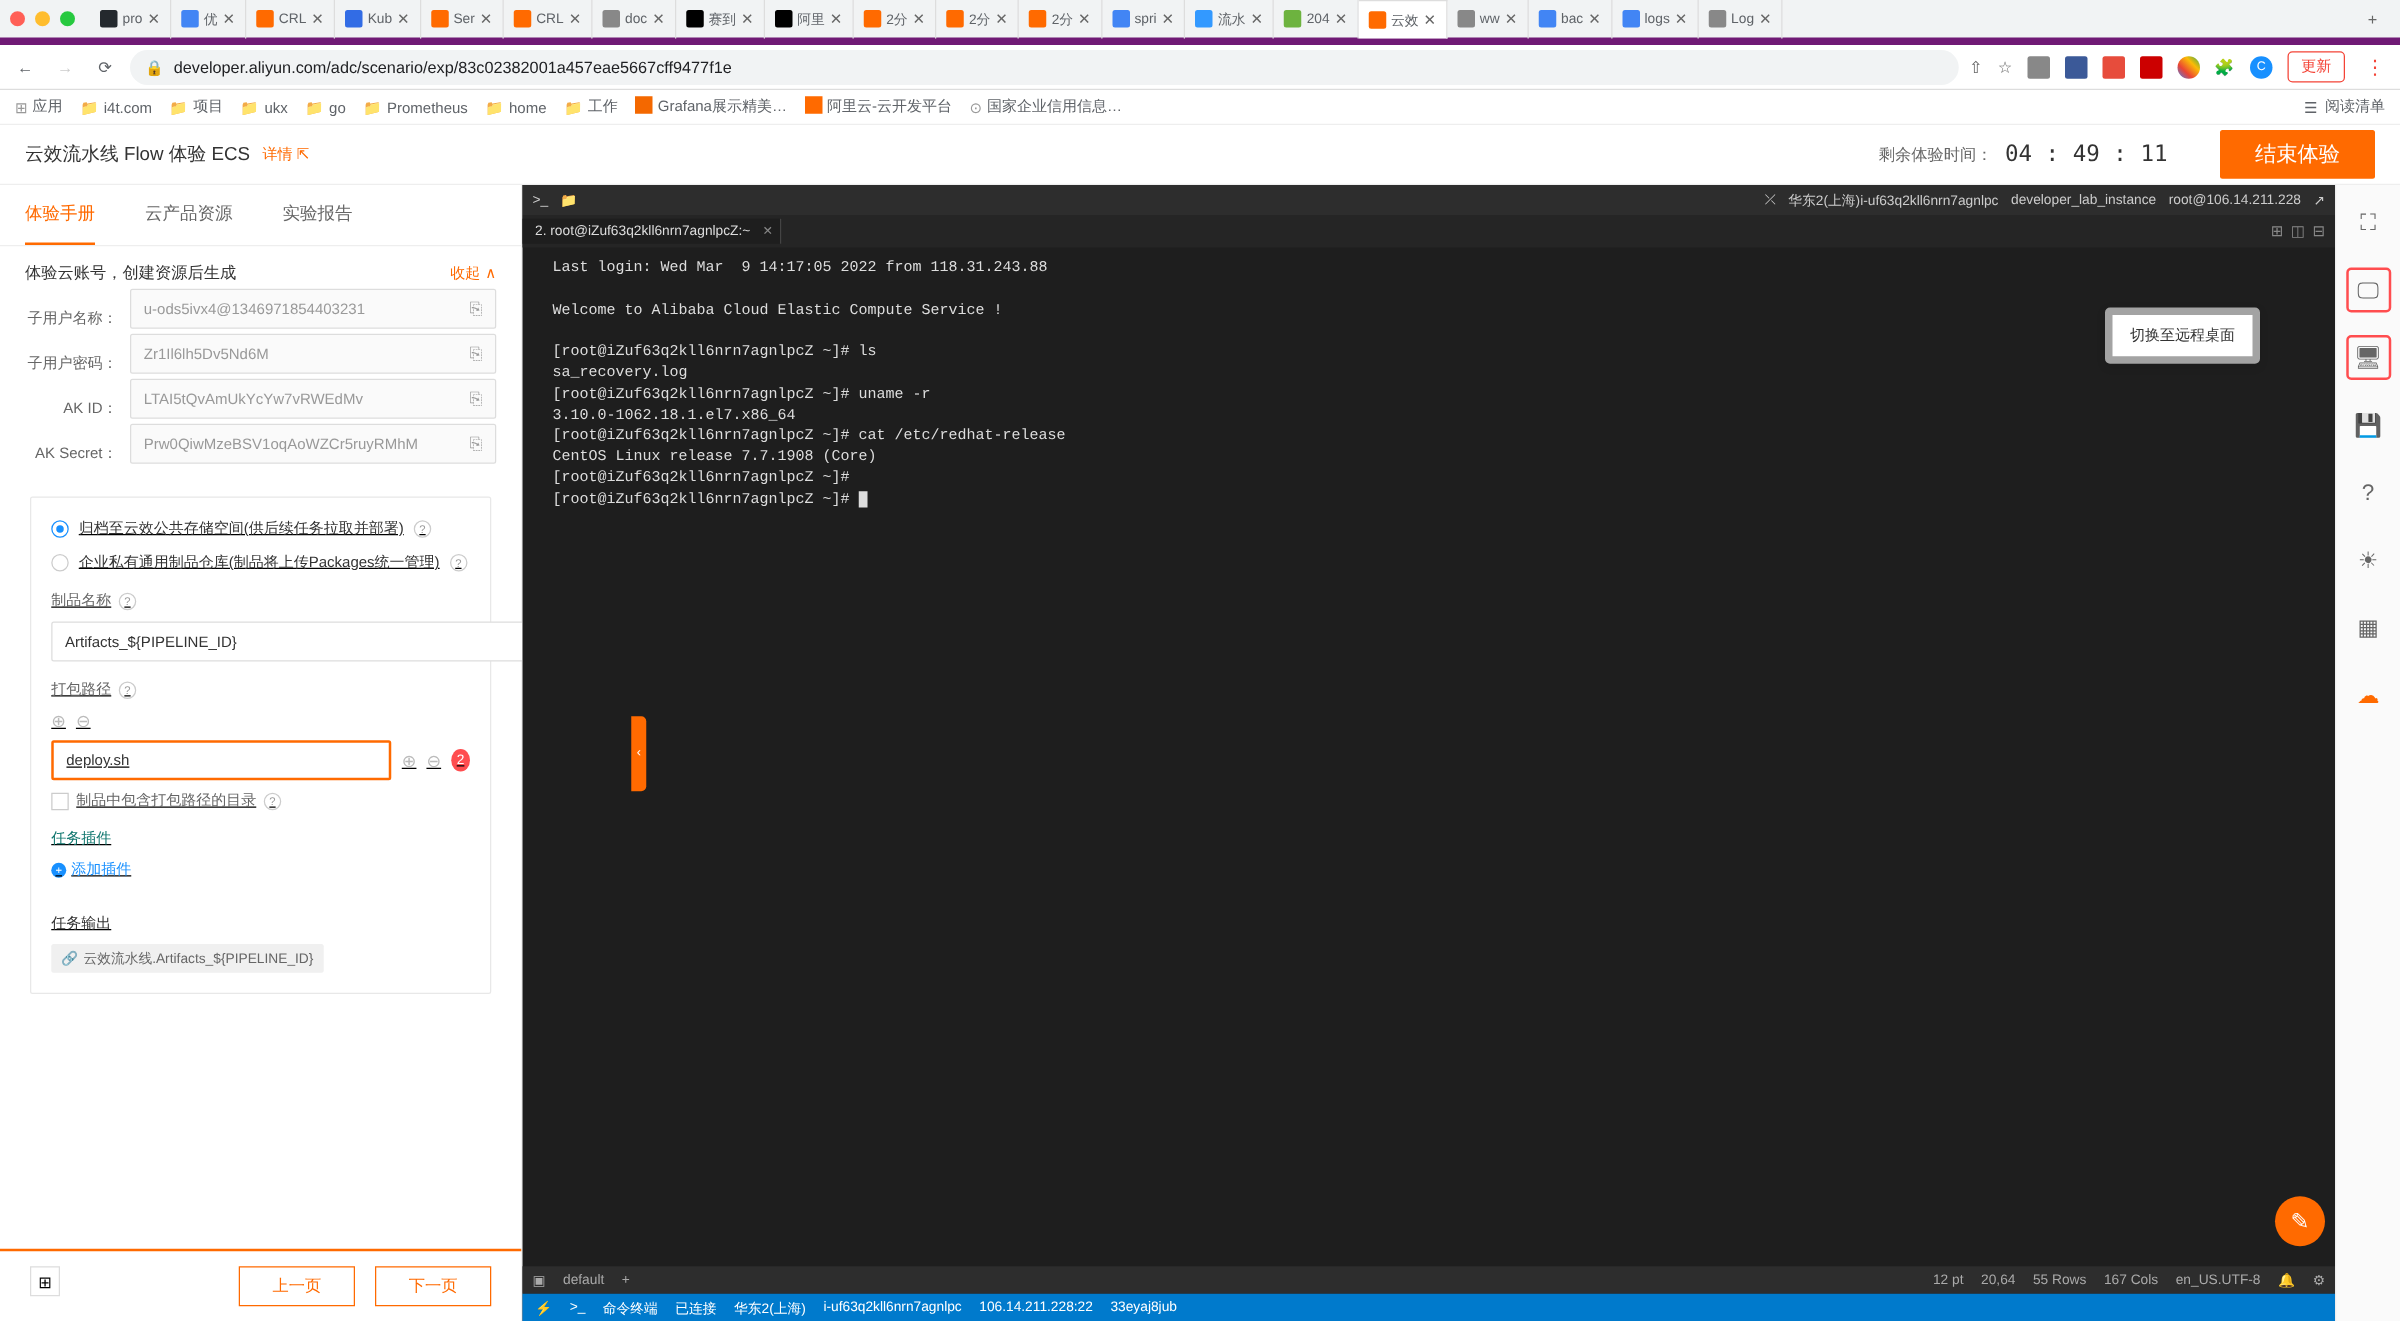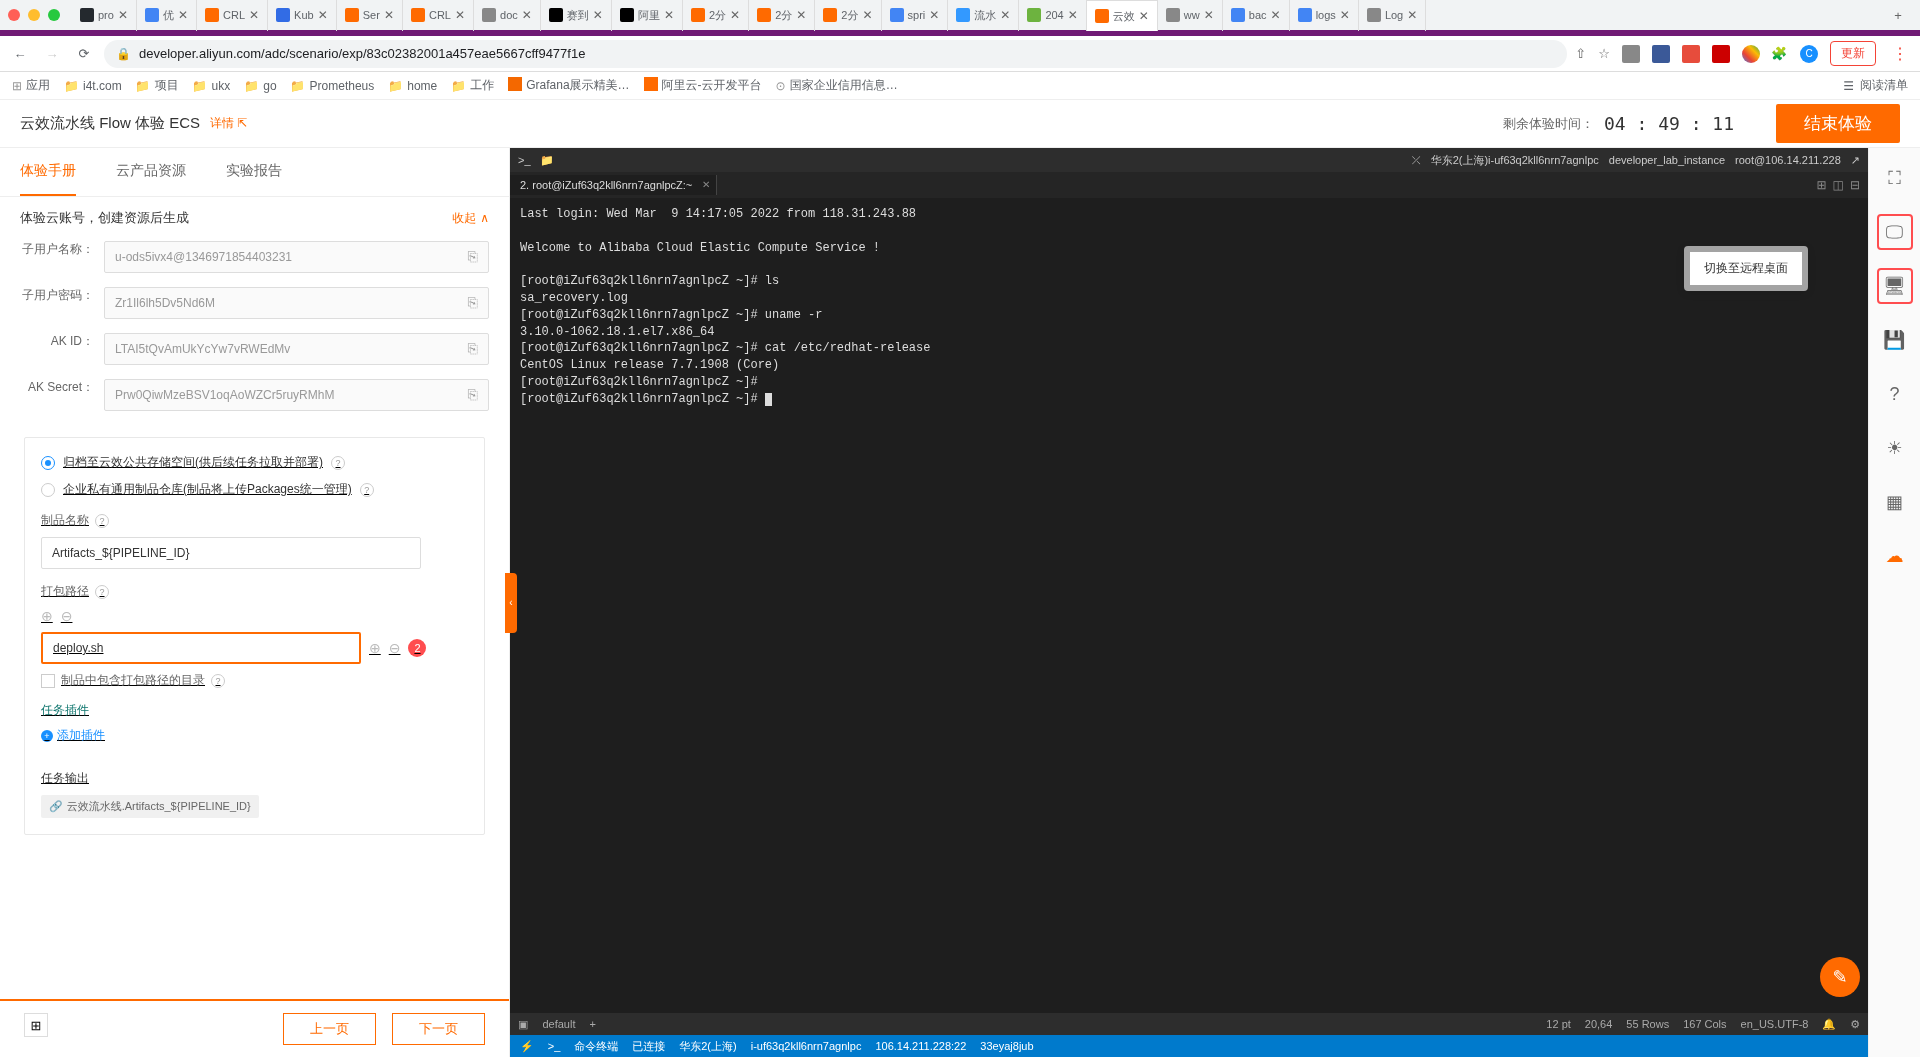--- a/index.html
+++ b/index.html
@@ -37,29 +37,29 @@
     .lab-title { font-size: 15px; color: #333; }
     .lab-detail { color: #ff6a00; font-size: 12px; margin-left: 10px; }
     .timer-area { margin-left: auto; display: flex; align-items: center; gap: 10px; }
     .timer-label { color: #666; font-size: 13px; }
     .timer-val { font-size: 18px; color: #333; font-family: monospace; }
     .end-btn { background: #ff6a00; color: #fff; padding: 8px 28px; border-radius: 2px; font-size: 17px; margin-left: 32px; }
     
     .main-wrap { display: flex; height: calc(100% - 148px); position: relative; }
     
     
-    .left-panel { width: 510px; border-right: 1px solid #eee; display: flex; flex-direction: column; position: relative; }
+    .left-panel { width: 418px; border-right: 1px solid #eee; display: flex; flex-direction: column; position: relative; }
     .left-tabs { display: flex; border-bottom: 1px solid #eee; padding: 0 20px; gap: 40px; }
     .left-tab { padding: 14px 0; font-size: 14px; color: #666; }
     .left-tab.active { color: #ff6a00; border-bottom: 2px solid #ff6a00; }
     
     .cred-section { padding: 12px 20px; }
     .cred-head { display: flex; align-items: center; font-size: 13px; color: #333; }
     .cred-collapse { margin-left: auto; color: #ff6a00; font-size: 12px; display: flex; align-items: center; gap: 4px; }
-    .cred-row { display: flex; align-items: flex-start; margin-top: 14px; gap: 10px; }
+    .cred-row { display: flex; align-items: flex-end; margin-top: 4px; gap: 10px; }
     .cred-label { width: 74px; text-align: right; font-size: 12px; color: #666; }
     .cred-input { flex: 1; height: 32px; border: 1px solid #ddd; border-radius: 2px; padding: 0 10px; font-size: 12px; color: #999; background: #fafafa; display: flex; align-items: center; }
     .cred-copy { margin-left: auto; color: #999; font-size: 13px; }
     
     .form-scroll { flex: 1; overflow: auto; padding: 6px 0; }
     .form-card { margin: 8px 24px; border: 1px solid #e8e8e8; border-radius: 2px; padding: 16px; background: #fff; text-decoration: underline; }
     .radio-row { display: flex; align-items: center; gap: 8px; font-size: 12px; color: #333; margin-bottom: 10px; }
     .radio { width: 14px; height: 14px; border-radius: 50%; border: 1px solid #ccc; display: flex; align-items: center; justify-content: center; }
     .radio.on { border-color: #1890ff; }
     .radio.on::after { content: ''; width: 6px; height: 6px; background: #1890ff; border-radius: 50%; }
@@ -85,21 +85,21 @@
     
     .collapse-handle { position: absolute; left: 505px; top: 50%; transform: translateY(-50%); width: 12px; height: 60px; background: #ff6a00; border-radius: 0 4px 4px 0; display: flex; align-items: center; justify-content: center; color: #fff; font-size: 10px; z-index: 5; }
     
     
     .term-area { flex: 1; background: #1e1e1e; display: flex; flex-direction: column; position: relative; }
     .term-titlebar { height: 24px; background: #2d2d2d; display: flex; align-items: center; padding: 0 8px; gap: 10px; font-size: 11px; color: #ccc; }
     .term-titlebar .right { margin-left: auto; display: flex; gap: 10px; align-items: center; }
     .term-tab-bar { height: 26px; background: #252525; display: flex; align-items: center; }
     .term-tab { background: #1e1e1e; padding: 4px 24px 4px 10px; font-size: 11px; color: #ddd; border-right: 1px solid #444; position: relative; }
     .term-tab-close { position: absolute; right: 6px; top: 4px; color: #888; font-size: 10px; }
-    .term-content { flex: 1; padding: 8px 10px; font-family: "Courier New", monospace; font-size: 12px; color: #ddd; white-space: pre; line-height: 1.4; overflow: auto; }
+    .term-content { flex: 1; padding: 8px 24px; font-family: "Courier New", monospace; font-size: 12px; color: #ddd; white-space: pre; line-height: 1.4; overflow: auto; }
     .term-status { height: 22px; background: #2d2d2d; display: flex; align-items: center; padding: 0 8px; font-size: 11px; color: #aaa; gap: 14px; }
     .term-status .sep { margin-left: auto; }
     .term-bottom { height: 22px; background: #007acc; display: flex; align-items: center; padding: 0 10px; font-size: 11px; color: #fff; gap: 14px; }
     
     
     .right-rail { width: 52px; background: #fafafa; border-left: 1px solid #eee; display: flex; flex-direction: column; align-items: center; padding: 12px 0; gap: 18px; }
     .rail-btn { width: 36px; height: 36px; display: flex; align-items: center; justify-content: center; border-radius: 4px; color: #666; font-size: 18px; }
     .rail-btn.boxed { border: 2px solid #ff4d4f; }
     .rail-float { position: absolute; bottom: 60px; right: 60px; width: 40px; height: 40px; background: #ff6a00; border-radius: 50%; color: #fff; display: flex; align-items: center; justify-content: center; font-size: 18px; z-index: 10; }
     

